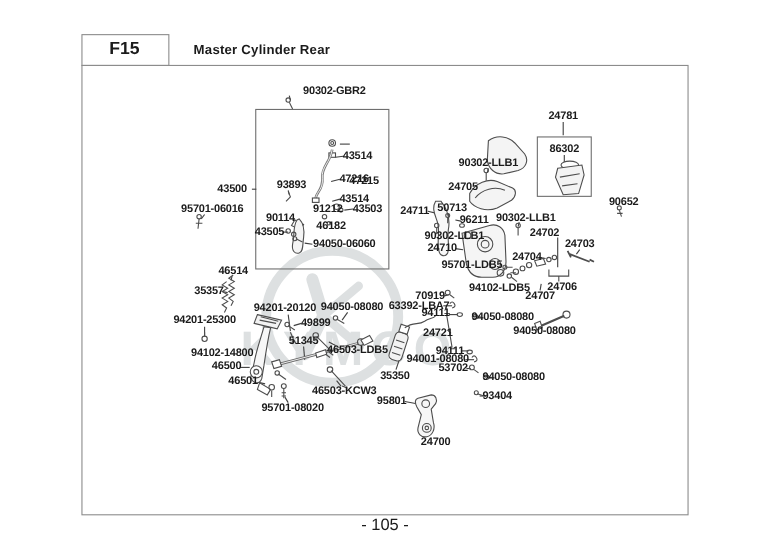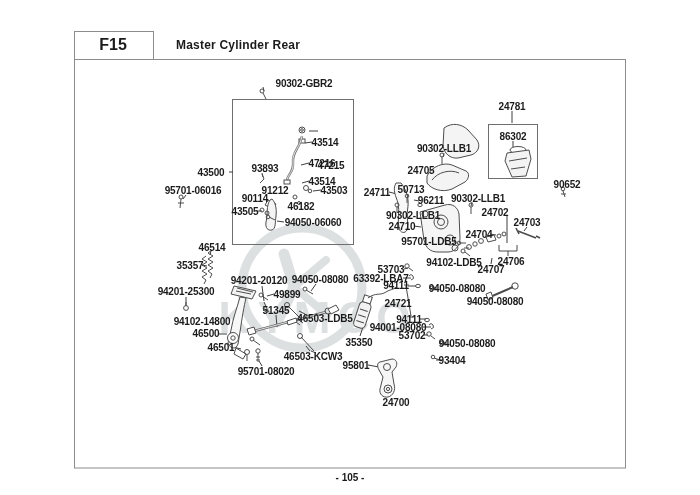--- a/index.html
+++ b/index.html
@@ -5,21 +5,21 @@
   html,body{margin:0;padding:0;background:#fff;}
   #page{position:relative;width:700px;height:495px;background:#fff;overflow:hidden;
         font-family:"Liberation Sans",sans-serif;color:#1b1b1b;}
   .lbl{position:absolute;transform:translate(-50%,-50%);font-size:10px;font-weight:bold;
        letter-spacing:-0.2px;white-space:nowrap;color:#1b1b1b;z-index:4;}
   #f15-code{position:absolute;left:113px;top:45px;transform:translate(-50%,-50%);
        font-size:16px;font-weight:bold;z-index:4;}
   #page-title{position:absolute;left:176px;top:45px;transform:translate(0,-50%);
        font-size:12px;font-weight:bold;letter-spacing:0.2px;z-index:4;}
   #page-num{position:absolute;left:350px;top:477px;transform:translate(-50%,-50%);
-       font-size:10px;font-weight:bold;z-index:4;}
+       font-size:15px;font-weight:normal;z-index:4;}
   #wm-text{position:absolute;left:318px;top:318px;transform:translate(-50%,-50%);
        font-size:44px;font-weight:bold;letter-spacing:7px;color:#dde0e1;z-index:1;white-space:nowrap;}
   svg{position:absolute;left:0;top:0;z-index:2;}
   #wm-ring{z-index:1;}
 </style>
 </head>
 <body>
 
 <div id="page">
 
@@ -264,42 +264,42 @@
   <div>
       <span class="lbl" style="left: 264px; top: 83px; margin-left: 40px;">90302-GBR2</span>
       <span class="lbl" style="left: 211px; top: 172px;">43500</span>
       <span class="lbl" style="left: 193px; top: 190px;">95701-06016</span>
       <span class="lbl" style="left: 331px; top: 131px; margin-top: 34px;">47215</span>
       <span class="lbl" style="left: 325px; top: 142px;">43514</span>
       <span class="lbl" style="left: 322px; top: 163px;">47216</span>
       <span class="lbl" style="left: 322px; top: 181px;">43514</span>
       <span class="lbl" style="left: 334px; top: 190px;">43503</span>
       <span class="lbl" style="left: 265px; top: 168px;">93893</span>
-      <span class="lbl" style="left: 275px; top: 190px;">91212</span>
+      <span class="lbl" style="left: 298px; top: 190px;">91212</span>
       <span class="lbl" style="left: 255px; top: 198px;">90114</span>
       <span class="lbl" style="left: 245px; top: 211px;">43505</span>
       <span class="lbl" style="left: 301px; top: 206px;">46182</span>
       <span class="lbl" style="left: 313px; top: 222px;">94050-06060</span>
       <span class="lbl" style="left: 212px; top: 247px;">46514</span>
       <span class="lbl" style="left: 190px; top: 265px;">35357</span>
       <span class="lbl" style="left: 186px; top: 291px;">94201-25300</span>
       <span class="lbl" style="left: 192px; top: 321px; padding-left: 20px;">94102-14800</span>
       <span class="lbl" style="left: 206px; top: 333px;">46500</span>
       <span class="lbl" style="left: 221px; top: 347px;">46501</span>
       <span class="lbl" style="left: 266px; top: 371px;">95701-08020</span>
       <span class="lbl" style="left: 259px; top: 280px;">94201-20120</span>
       <span class="lbl" style="left: 287px; top: 294px;">49899</span>
       <span class="lbl" style="left: 276px; top: 310px;">51345</span>
       <span class="lbl" style="left: 325px; top: 318px;">46503-LDB5</span>
       <span class="lbl" style="left: 313px; top: 356px;">46503-KCW3</span>
       <span class="lbl" style="left: 359px; top: 342px;">35350</span>
       <span class="lbl" style="left: 356px; top: 365px;">95801</span>
       <span class="lbl" style="left: 396px; top: 402px;">24700</span>
       <span class="lbl" style="left: 320px; top: 279px;">94050-08080</span>
-      <span class="lbl" style="left: 391px; top: 269px;">53703</span>
+      <span class="lbl" style="left: 391px; top: 269px;">70919</span>
       <span class="lbl" style="left: 381px; top: 278px;">63392-LBA7</span>
       <span class="lbl" style="left: 396px; top: 285px;">94111</span>
       <span class="lbl" style="left: 398px; top: 303px;">24721</span>
       <span class="lbl" style="left: 409px; top: 319px;">94111</span>
       <span class="lbl" style="left: 398px; top: 327px;">94001-08080</span>
       <span class="lbl" style="left: 412px; top: 335px;">53702</span>
       <span class="lbl" style="left: 457px; top: 288px;">94050-08080</span>
       <span class="lbl" style="left: 495px; top: 301px;">94050-08080</span>
       <span class="lbl" style="left: 467px; top: 343px;">94050-08080</span>
       <span class="lbl" style="left: 452px; top: 360px;">93404</span>

